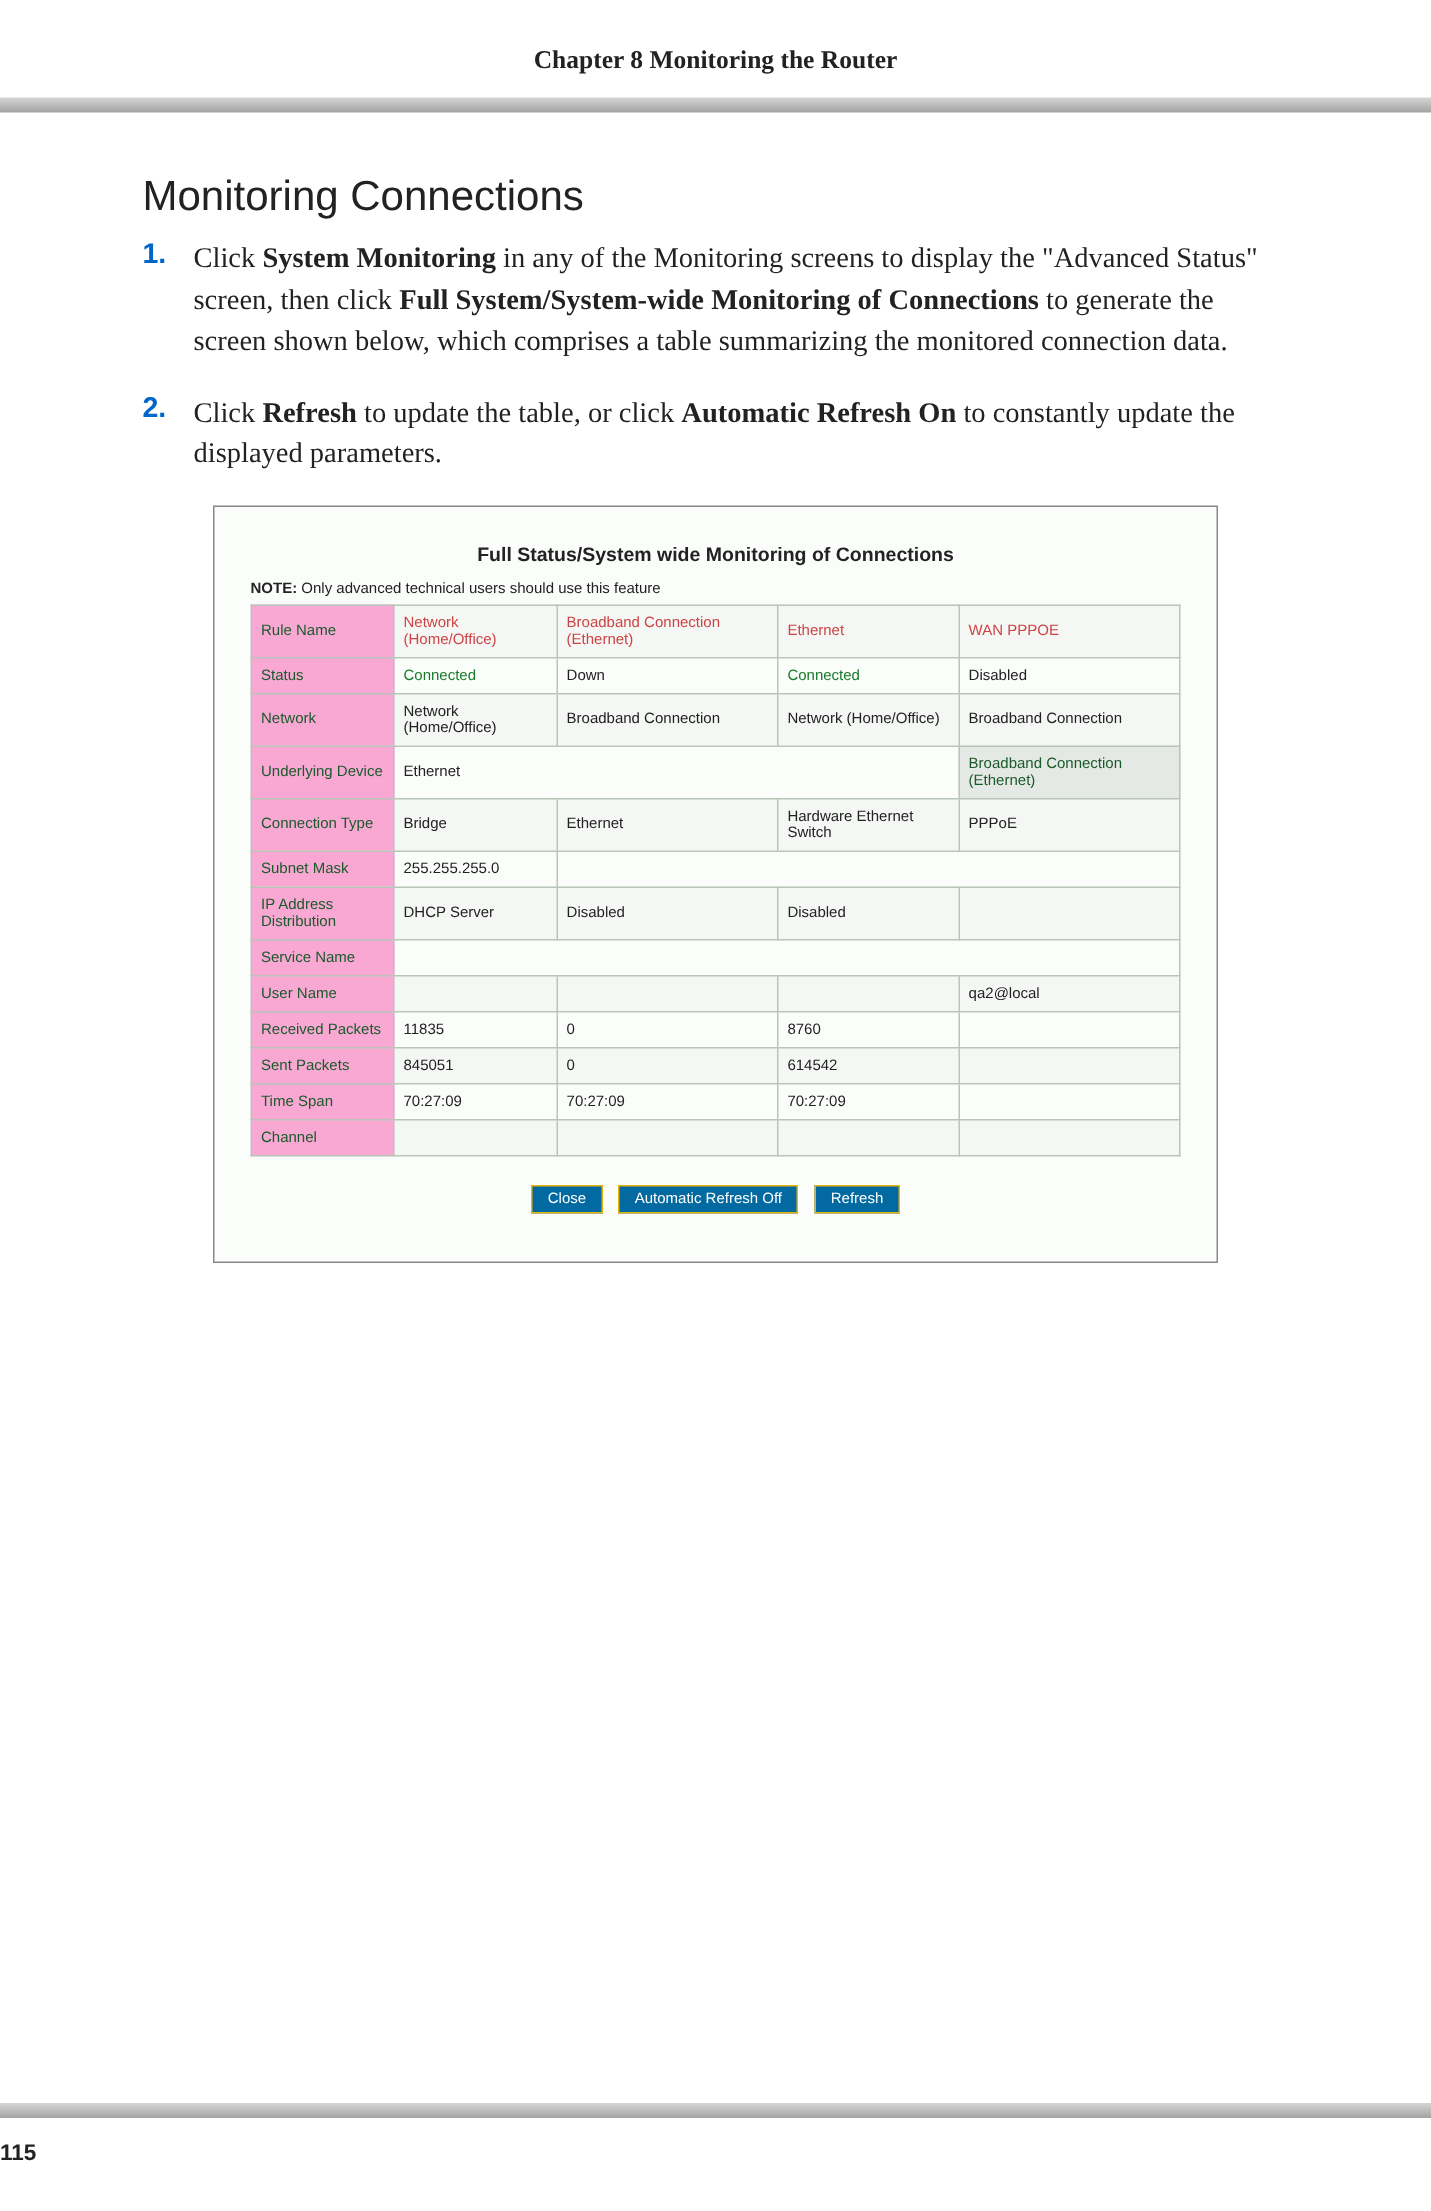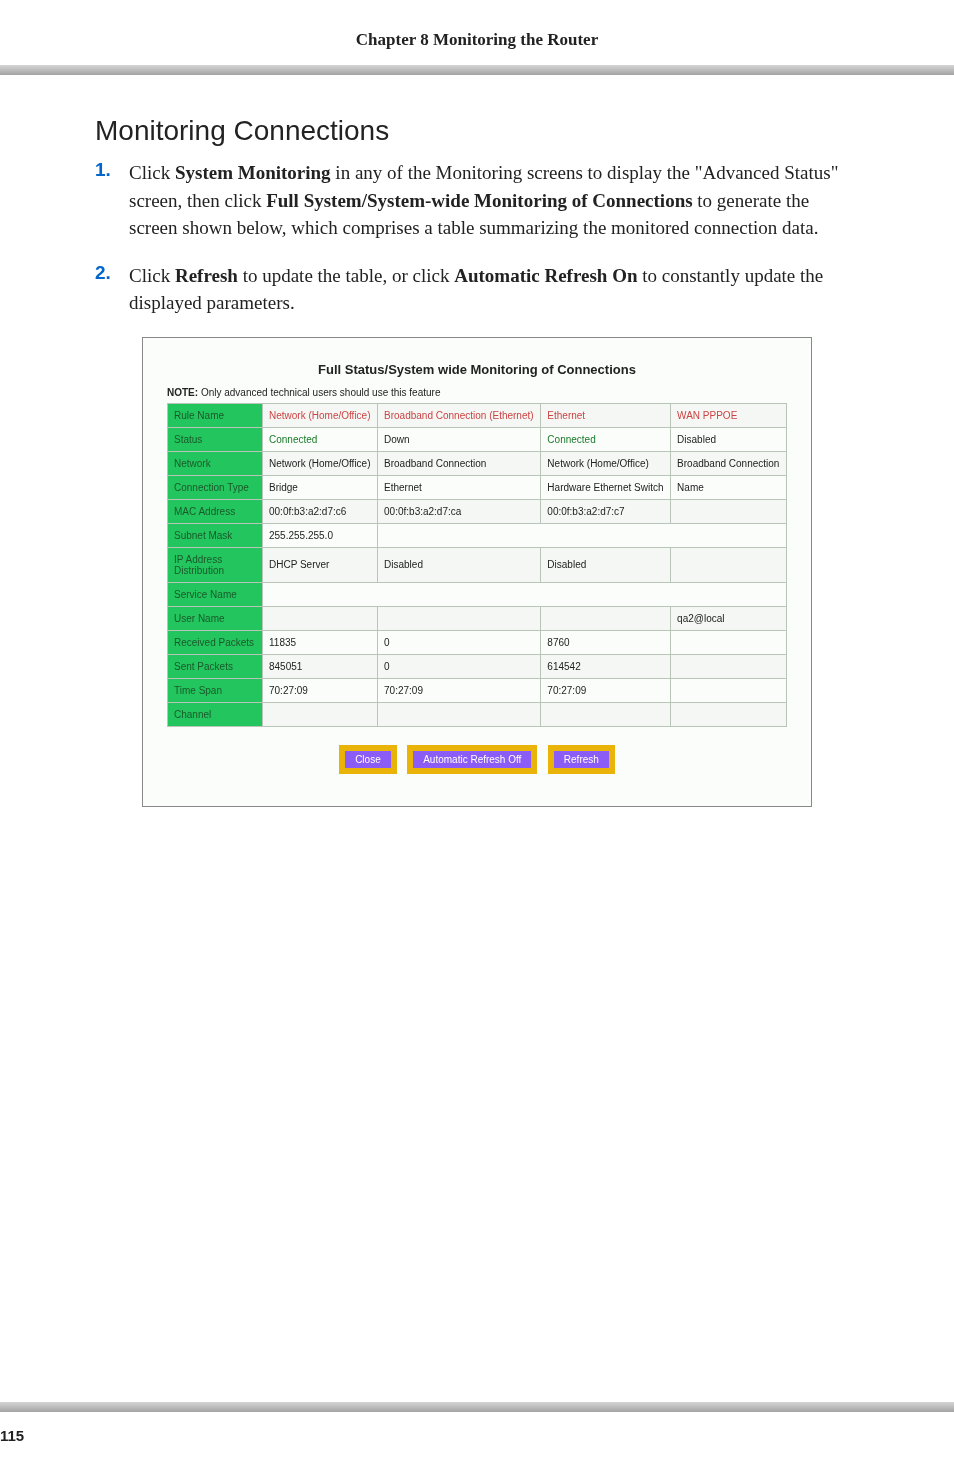--- a/index.html
+++ b/index.html
@@ -85,48 +85,48 @@
       width: 100%;
       border-collapse: collapse;
       font-size: 10px;
     }
     table.conn td {
       border: 1px solid #b8c5b8;
       padding: 6px 6px;
       vertical-align: middle;
     }
     table.conn td.label {
-      background: #22c55e;
+      background: #f9a8d4;
       color: #1a5a2a;
       width: 95px;
     }
     table.conn td.link {
       color: #c44;
     }
     table.conn td.dark {
       background: #e5e9e5;
       color: #1a5a2a;
     }
     table.conn tr:nth-child(odd) td:not(.label) {
       background: #f5f7f5;
     }
     .btn-row {
       text-align: center;
       margin-top: 18px;
       margin-bottom: 8px;
     }
     .btn {
       display: inline-block;
-      background: #8b5cf6;
+      background: #0369a1;
       color: white;
       font-size: 10px;
       padding: 3px 10px;
       margin: 0 3px;
       font-family: Verdana, Arial, sans-serif;
-      border: 6px solid #eab308;
+      border: 1px solid #eab308;
     }
     .footer {
       position: absolute;
       bottom: 30px;
       left: 0;
       right: 0;
     }
     .footer-divider {
       height: 10px;
       background: linear-gradient(to bottom, #d5d5d5, #a3a3a3);
@@ -185,32 +185,30 @@
             <td>Disabled</td>
           </tr>
           <tr>
             <td class="label">Network</td>
             <td>Network (Home/Office)</td>
             <td>Broadband Connection</td>
             <td>Network (Home/Office)</td>
             <td>Broadband Connection</td>
           </tr>
           <tr>
+            <td class="label">Underlying Device</td>
+            <td colspan="3">Ethernet</td>
+            <td class="dark">Broadband Connection (Ethernet)</td>
+          </tr>
+          <tr>
             <td class="label">Connection Type</td>
             <td>Bridge</td>
             <td>Ethernet</td>
             <td>Hardware Ethernet Switch</td>
-            <td>Name</td>
-          </tr>
-          <tr>
-            <td class="label">MAC Address</td>
-            <td>00:0f:b3:a2:d7:c6</td>
-            <td>00:0f:b3:a2:d7:ca</td>
-            <td>00:0f:b3:a2:d7:c7</td>
-            <td></td>
+            <td>PPPoE</td>
           </tr>
           <tr>
             <td class="label">Subnet Mask</td>
             <td>255.255.255.0</td>
             <td colspan="3"></td>
           </tr>
           <tr>
             <td class="label">IP Address Distribution</td>
             <td>DHCP Server</td>
             <td>Disabled</td>

